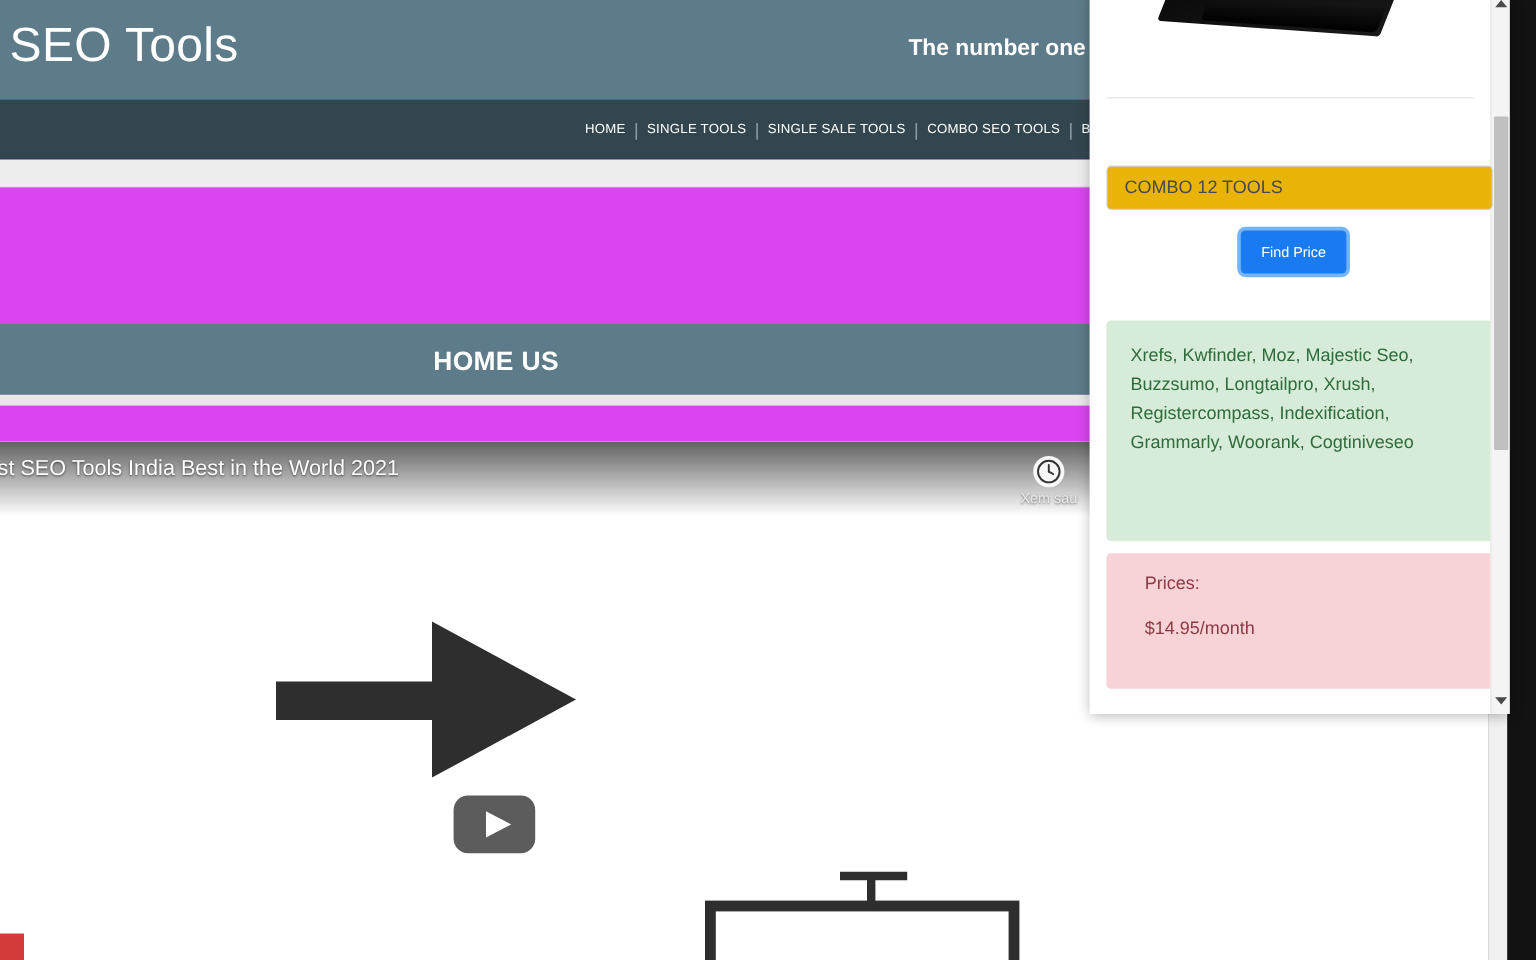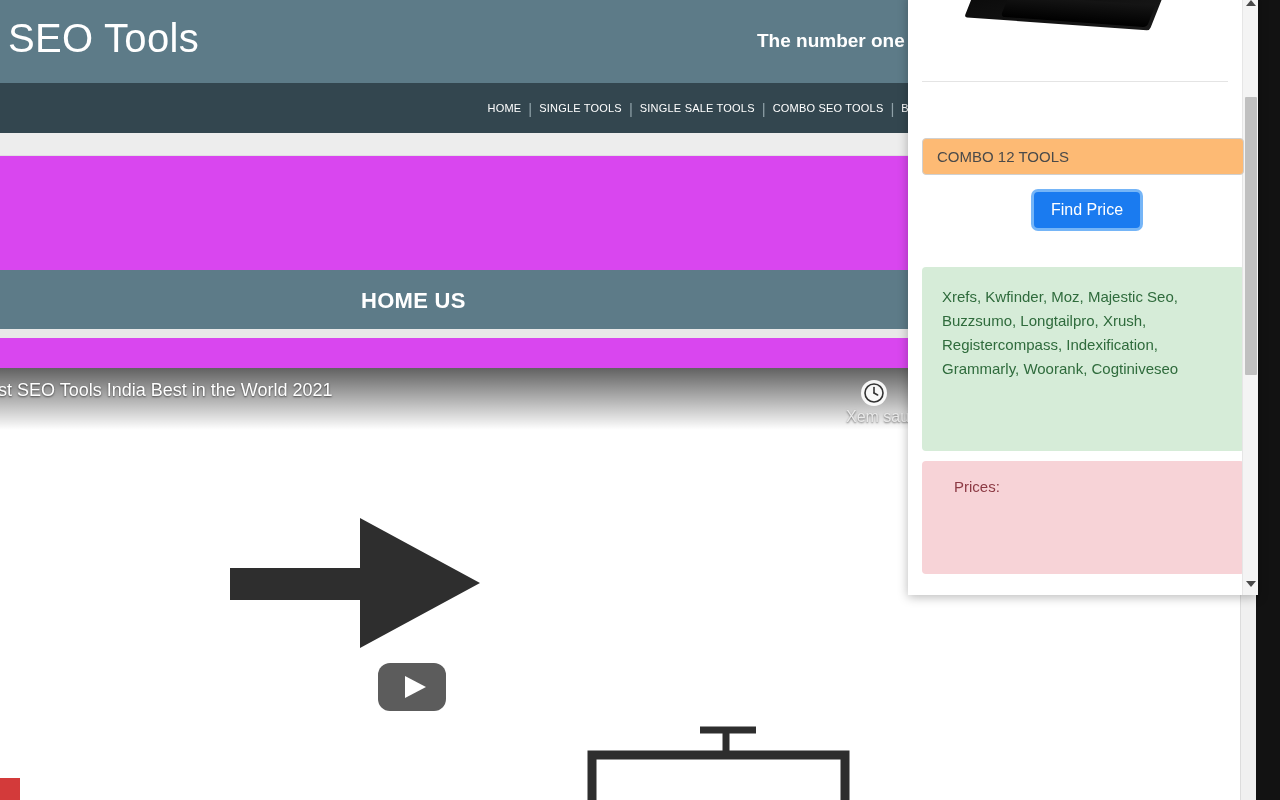--- a/index.html
+++ b/index.html
@@ -160,21 +160,21 @@
   }
   .wl-circle {
     width: 26px; height: 26px;
     border-radius: 50%;
     background: rgba(255,255,255,0.92);
     margin: 0 auto;
     position: relative;
   }
   .wl-label {
     color: #e9e9e9;
-    font-size: 16px;
+    font-size: 12px;
     margin-top: 2px;
     text-shadow: 0 1px 2px rgba(0,0,0,.55);
     white-space: nowrap;
   }
   .play-button {
     position: absolute;
     left: 378px; top: 663px;
     width: 68px; height: 48px;
     background: #5c5c5c;
     border-radius: 12px;
@@ -254,21 +254,21 @@
     background: #e4e4e4;
   }
 
   .popup-select {
     position: absolute;
     left: 14px; top: 138px;
     width: 322px; height: 37px;
     box-sizing: border-box;
     border: 1px solid #d0d0d0;
     border-radius: 4px;
-    background: #fdba74;
+    background: #eab308;
     font-family: "Liberation Sans", sans-serif;
     font-size: 15px;
     color: #4a4a4a;
     padding: 0 28px 0 14px;
     appearance: none;
     -webkit-appearance: none;
     line-height: 35px;
   }
   .select-chevron {
     position: absolute;
@@ -286,21 +286,21 @@
     transform: rotate(45deg);
   }
 
   .find-price-btn {
     position: absolute;
     left: 1034px; top: 192px;
     height: 36px;
     padding: 0 17px;
     background: #1a7bf0;
     color: #ffffff;
-    font-size: 16px;
+    font-size: 12px;
     font-family: "Liberation Sans", sans-serif;
     border: none;
     border-radius: 4px;
     box-shadow: 0 0 0 3px rgba(93,168,246,0.85);
     cursor: pointer;
     z-index: 60;
   }
 
   .panel-card {
     position: absolute;
@@ -465,20 +465,21 @@
       </div>
 
       <div class="popup-divider"></div>
 
       <div class="panel-card card-green">
         <p class="card-text">Xrefs, Kwfinder, Moz, Majestic Seo, Buzzsumo, Longtailpro, Xrush, Registercompass, Indexification, Grammarly, Woorank, Cogtiniveseo</p>
       </div>
 
       <div class="panel-card card-red">
         <p class="card-heading">Prices:</p>
+        <p class="card-text">$14.95/month</p>
       </div>
     </div>
 
     <div class="popup-scrollbar">
       <div class="ps-arrow ps-up"></div>
       <div class="ps-thumb"></div>
       <div class="ps-arrow ps-down"></div>
     </div>
   </div>
 

